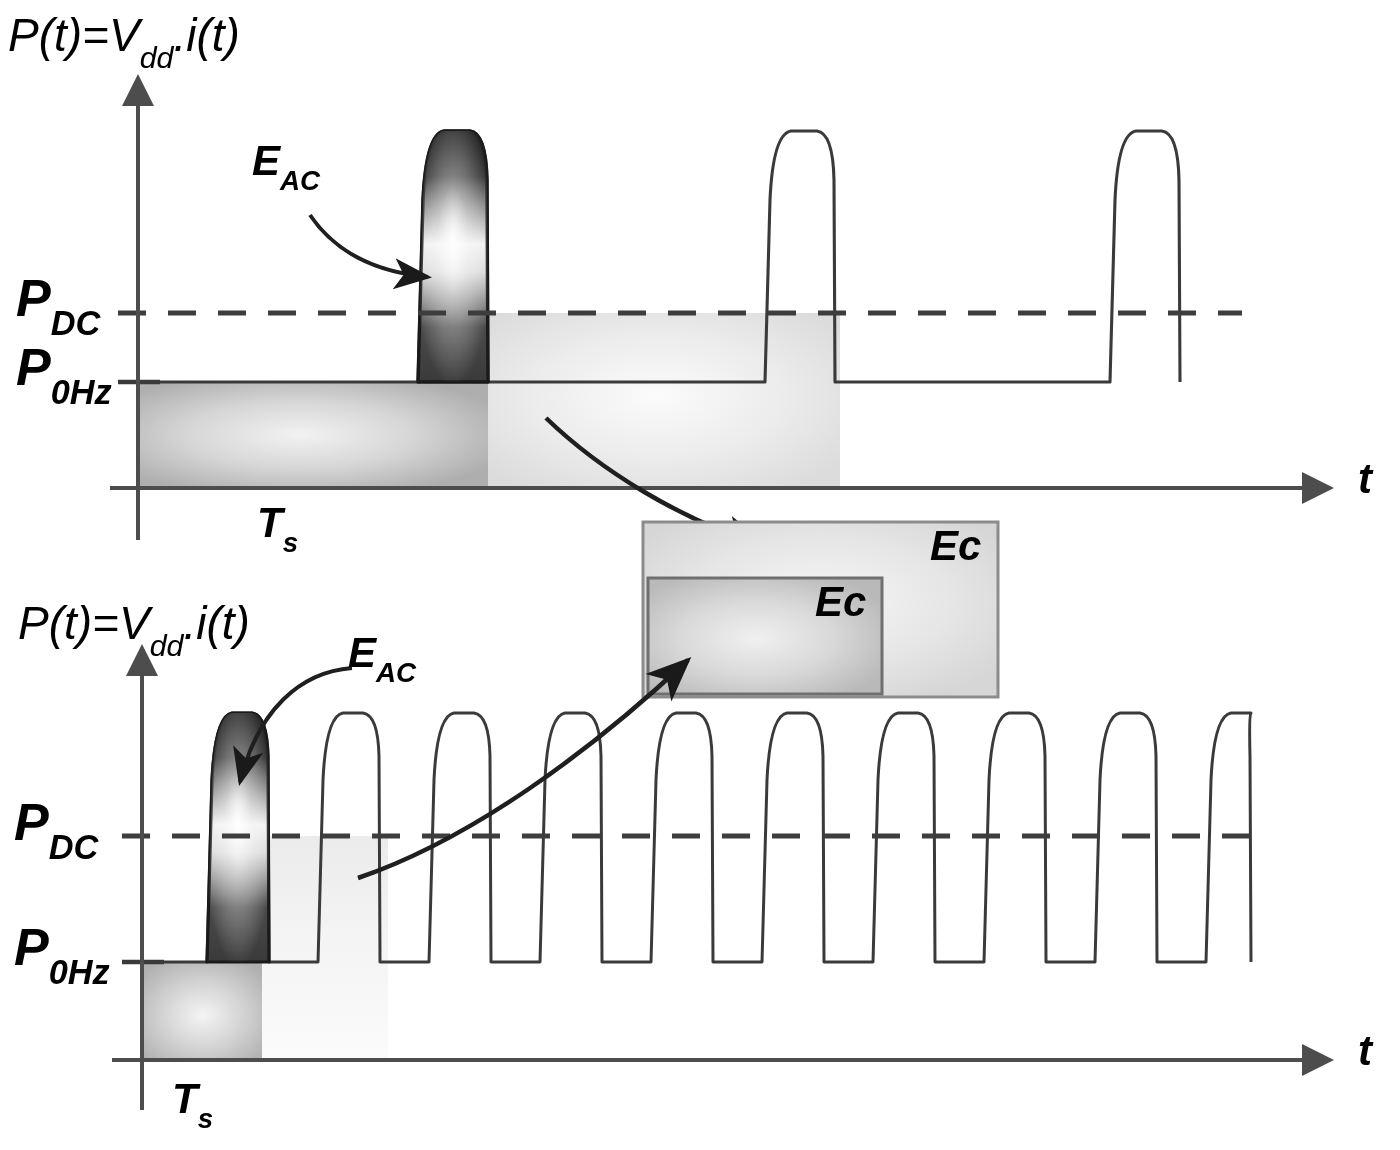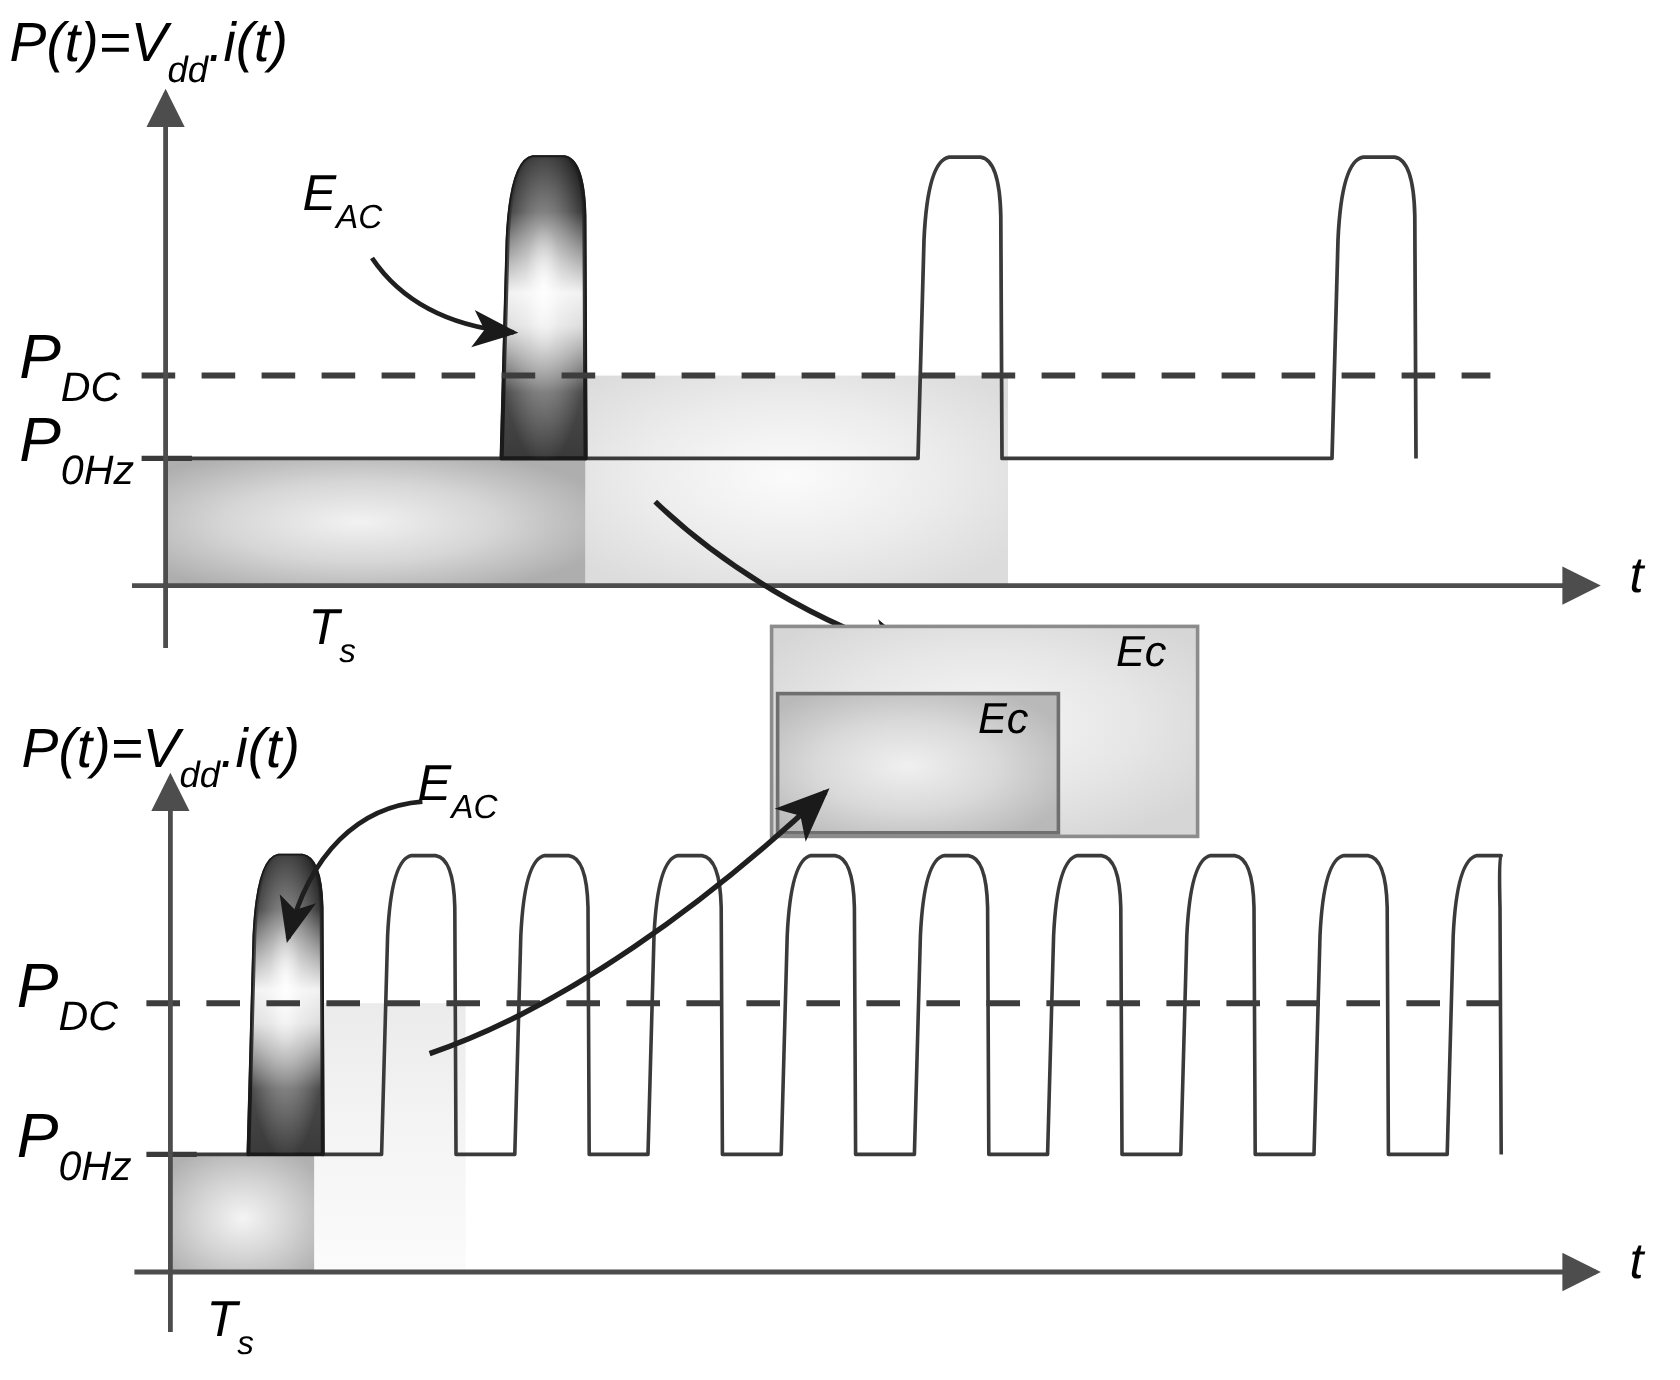--- a/index.html
+++ b/index.html
@@ -27,33 +27,34 @@
     height: 1150px;
   }
   .lbl {
     position: absolute;
     font-family: "Liberation Sans", sans-serif;
     font-style: italic;
     color: #000000;
     white-space: nowrap;
     line-height: 1;
     user-select: none;
+    font-weight: bold;
   }
   .lbl .sub {
     font-size: 0.66em;
     font-style: italic;
     vertical-align: sub;
     position: relative;
     top: 0.22em;
   }
   .title-eq { font-size: 46px; font-weight: 400; }
   .axis-lbl { font-size: 52px; }
   .small-lbl { font-size: 42px; }
   .t-lbl { font-size: 42px; }
-  .ec-lbl { font-size: 36px; }
+  .ec-lbl { font-size: 42px; }
 </style>
 </head>
 <body>
 
 <div id="root">
 
   <svg class="svg-layer" viewBox="0 0 1400 1150" xmlns="http://www.w3.org/2000/svg">
     <defs>
 
       <marker id="ah" markerWidth="11" markerHeight="11" refX="8.5" refY="4.2" orient="auto" markerUnits="strokeWidth">

